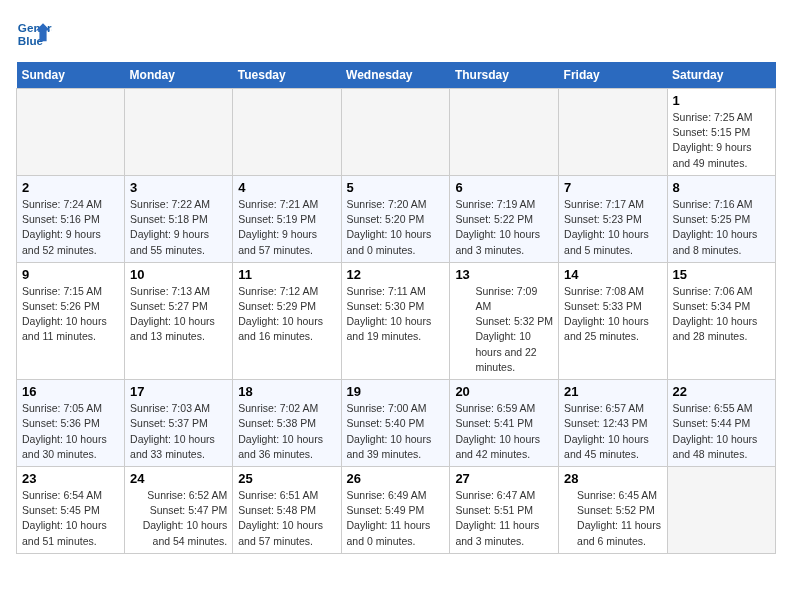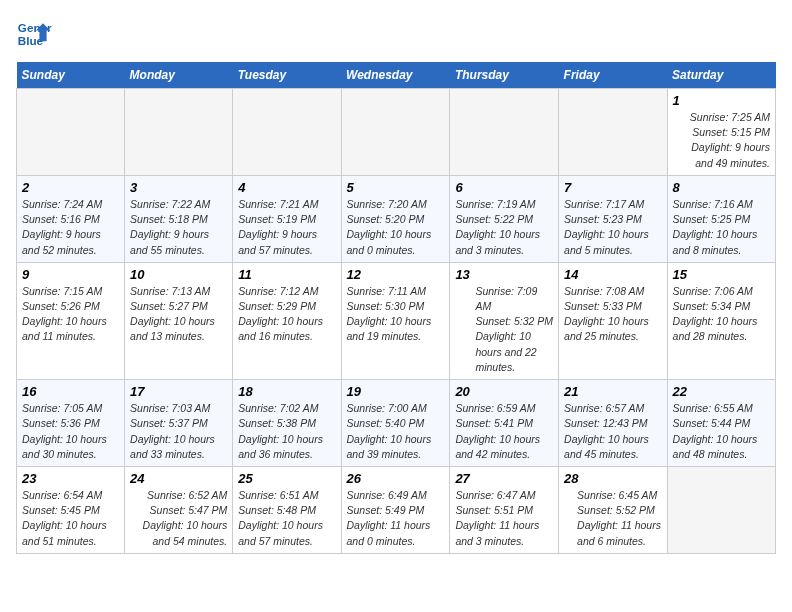--- a/index.html
+++ b/index.html
@@ -34,21 +34,20 @@
       color: #222;
     }
     .subtitle {
       font-size: 15px;
       color: #444;
     }
     table {
       width: 100%;
       border-collapse: collapse;
       font-size: 11px;
-      font-style: italic;
     }
     thead tr th {
       background-color: #2b6abf;
       color: #fff;
       text-align: left;
       padding: 6px 5px;
       font-size: 12px;
       font-weight: bold;
     }
     tbody tr td {
@@ -114,21 +113,21 @@
   <tbody id="calendar-body">
   <tr>
         <td class="empty"></td>
         <td class="empty"></td>
         <td class="empty"></td>
         <td class="empty"></td>
         <td class="empty"></td>
         <td class="empty"></td>
         <td>
           <span class="day-number">1</span>
-          <div class="day-info" style="white-space: pre-line; text-align: right;">Sunrise: 7:25 AM
+          <div class="day-info" style="white-space: pre-line;">Sunrise: 7:25 AM
 Sunset: 5:15 PM
 Daylight: 9 hours and 49 minutes.</div>
         </td>
       </tr>
       <tr>
         <td>
           <span class="day-number">2</span>
           <div class="day-info" style="white-space: pre-line;">Sunrise: 7:24 AM
 Sunset: 5:16 PM
 Daylight: 9 hours and 52 minutes.</div>

